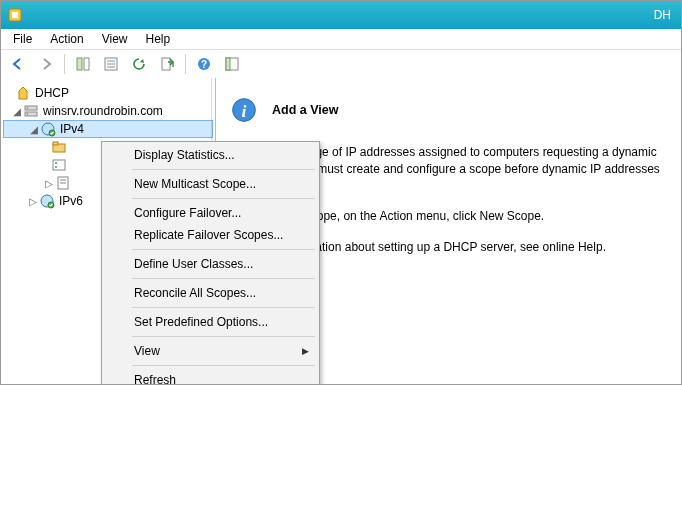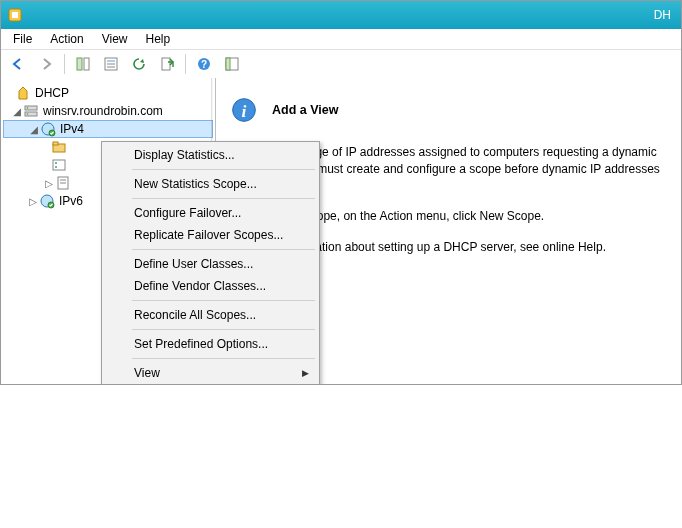--- a/index.html
+++ b/index.html
@@ -190,35 +190,32 @@
       <p>For more information about setting up a DHCP server, see online Help.</p>
     </div>
   </div>
 
   <div class="ctxmenu">
     <div class="mi">
         <span>Display Statistics...</span>
       </div>
     <div class="sep"></div>
     <div class="mi">
-        <span>New Statistics Scope...</span>
+        <span>New Multicast Scope...</span>
       </div>
     <div class="sep"></div>
     <div class="mi">
         <span>Configure Failover...</span>
       </div>
     <div class="mi">
         <span>Replicate Failover Scopes...</span>
       </div>
     <div class="sep"></div>
     <div class="mi">
         <span>Define User Classes...</span>
-      </div>
-    <div class="mi">
-        <span>Define Vendor Classes...</span>
       </div>
     <div class="sep"></div>
     <div class="mi">
         <span>Reconcile All Scopes...</span>
       </div>
     <div class="sep"></div>
     <div class="mi">
         <span>Set Predefined Options...</span>
       </div>
     <div class="sep"></div>

